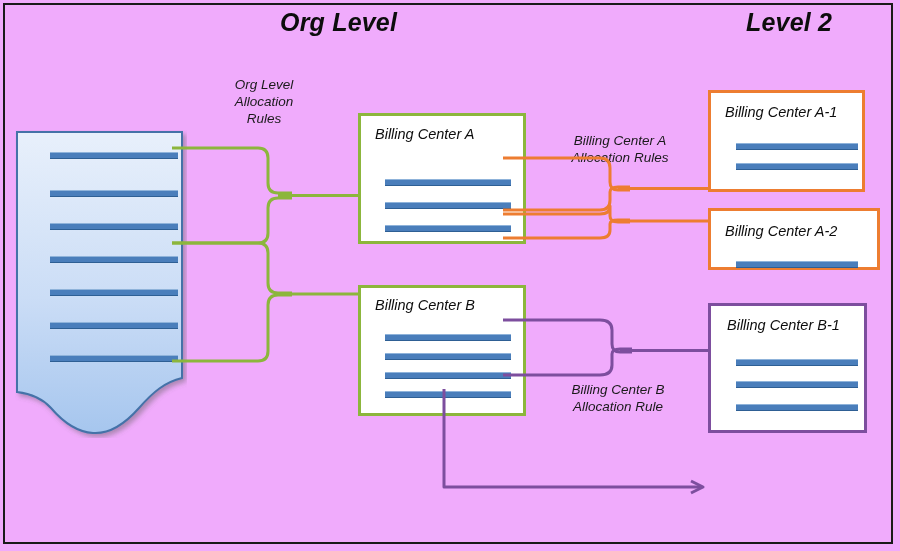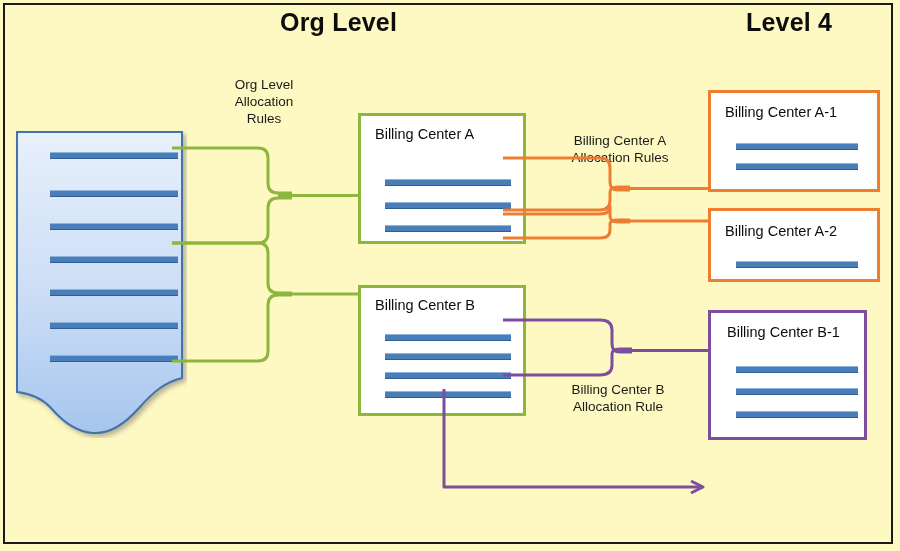--- a/index.html
+++ b/index.html
@@ -1,21 +1,22 @@
 <!DOCTYPE html>
 <html><head>
 <meta charset="utf-8">
 <style>
   html,body{margin:0;padding:0;background:#fff;}
   #canvas{
     position:relative;
     width:900px;height:551px;
-    background:#fef9c3;
+    background:#f0abfc;
     font-family:"Liberation Sans", sans-serif;
     overflow:hidden;
+    font-style:italic;
   }
   #frame{
     position:absolute;left:3px;top:3px;
     width:890px;height:541px;
     border:2px solid #1a1a1a;
     box-sizing:border-box;
   }
   .hdr{
     position:absolute;
     font-weight:bold;
@@ -73,38 +74,38 @@
     position:absolute;
     height:7px;
     background:#4A7EBB;
     border-top:1px solid #8FB3DA;
     border-bottom:1px solid #2E5F94;
     box-sizing:border-box;
   }
 
   #box-bca{left:358px;top:113px;width:168px;height:131px;}
   #box-bcb{left:358px;top:285px;width:168px;height:131px;}
-  #box-a1{left:708px;top:90px;width:172px;height:102px;}
-  #box-a2{left:708px;top:208px;width:172px;height:74px;}
-  #box-b1{left:708px;top:310px;width:159px;height:130px;}
+  #box-a1{left:708px;top:90px;width:157px;height:102px;}
+  #box-a2{left:708px;top:208px;width:172px;height:62px;}
+  #box-b1{left:708px;top:303px;width:159px;height:130px;}
   #box-unalloc{left:708px;top:450px;width:172px;height:72px;}
 
   #connectors{
     position:absolute;left:0;top:0;width:900px;height:551px;
     pointer-events:none;
   }
 </style>
 </head>
 <body>
 
 <div id="canvas">
   <div id="frame"></div>
 
   <div class="hdr" id="hdr-org">Org Level</div>
-  <div class="hdr" id="hdr-lvl2">Level 4</div>
+  <div class="hdr" id="hdr-lvl2">Level 2</div>
 
   <div class="caption" id="cap-org-rules">Org Level
 Allocation
 Rules</div>
   <div class="caption" id="cap-bca-rules">Billing Center A
 Allocation Rules</div>
   <div class="caption" id="cap-bcb-rules">Billing Center B
 Allocation Rule</div>
 
   <div id="doc">

